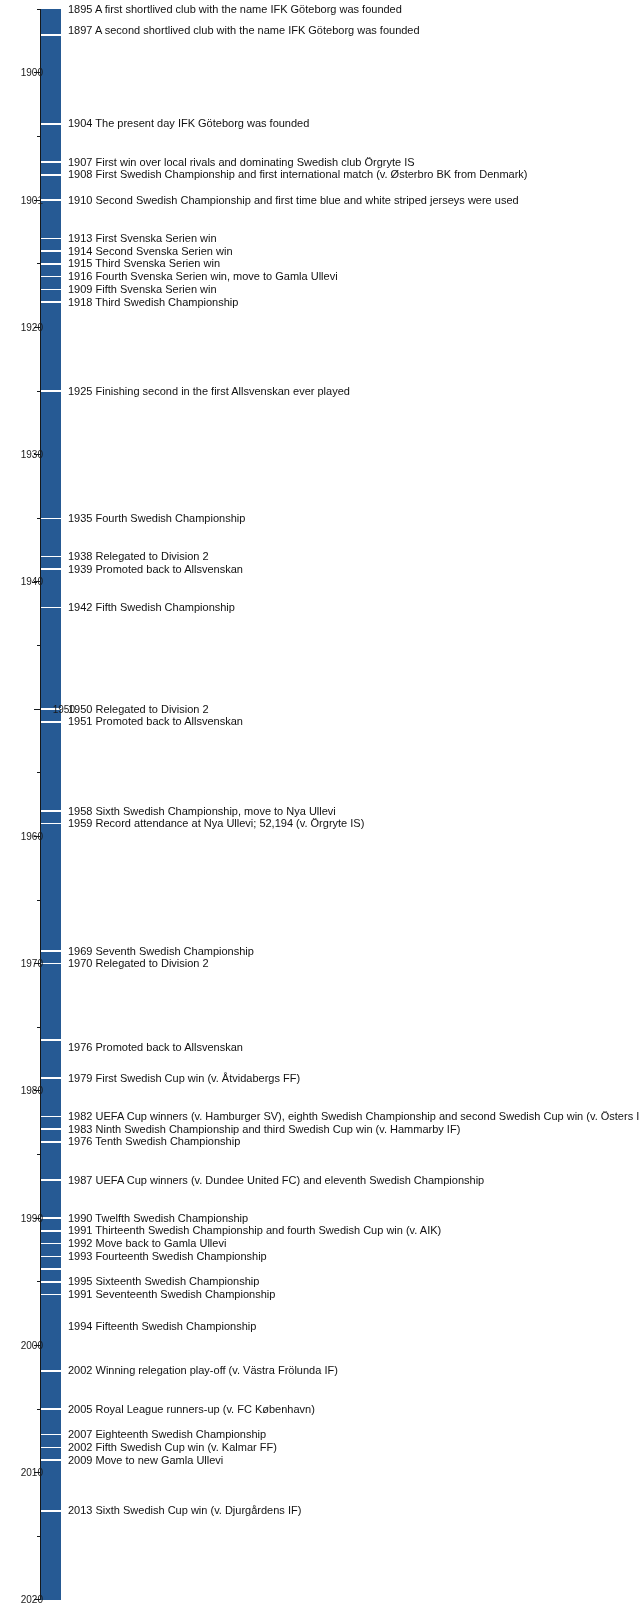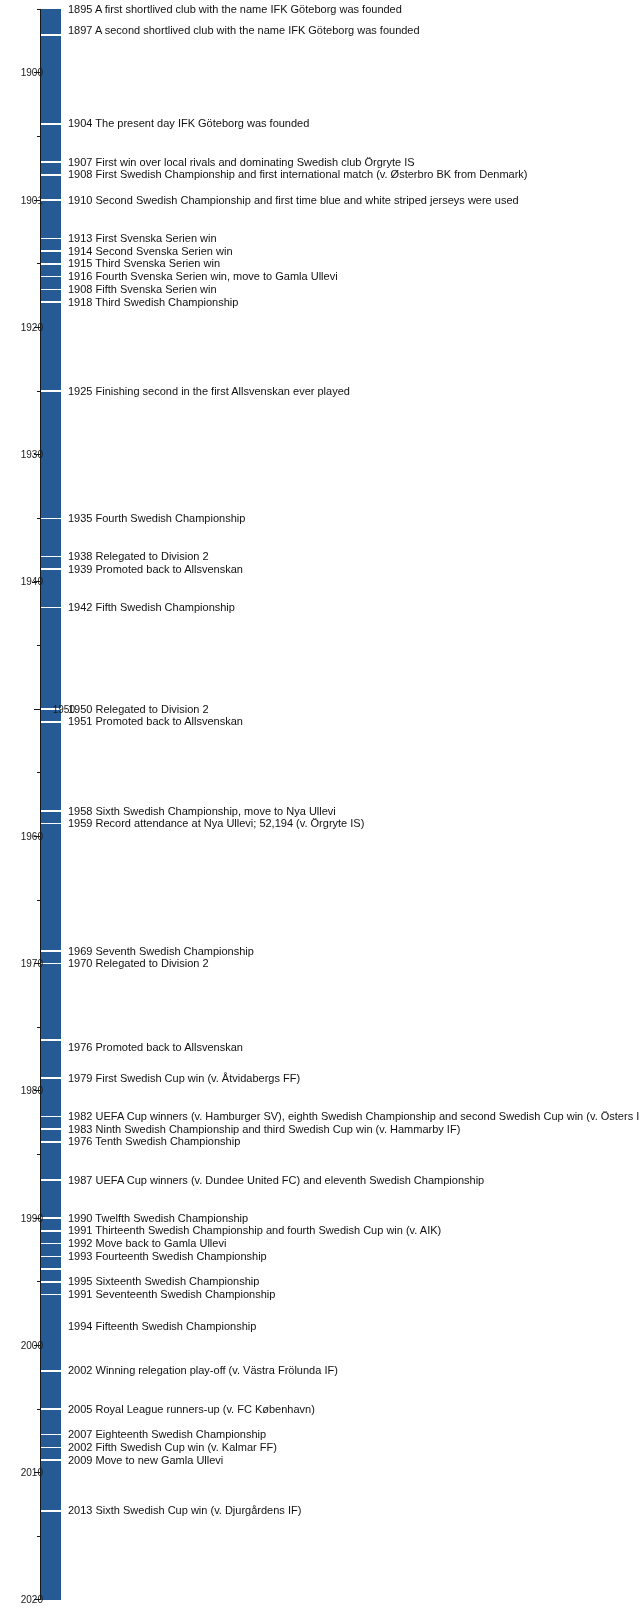--- a/index.html
+++ b/index.html
@@ -159,21 +159,21 @@
       <div class="event-label" style="top: 2.85px; color: rgb(17, 17, 17);">1895 A first shortlived club with the name IFK Göteborg was founded</div>
       <div class="event-label" style="top: 24px; color: rgb(17, 17, 17);">1897 A second shortlived club with the name IFK Göteborg was founded</div>
       <div class="event-label" style="top: 117.375px; color: rgb(17, 17, 17);">1904 The present day IFK Göteborg was founded</div>
       <div class="event-label" style="top: 155.55px; color: rgb(17, 17, 17);">1907 First win over local rivals and dominating Swedish club Örgryte IS</div>
       <div class="event-label" style="top: 168.275px; color: rgb(17, 17, 17);">1908 First Swedish Championship and first international match (v. Østerbro BK from Denmark)</div>
       <div class="event-label" style="top: 193.725px; color: rgb(17, 17, 17);">1910 Second Swedish Championship and first time blue and white striped jerseys were used</div>
       <div class="event-label" style="top: 231.9px; color: rgb(17, 17, 17);">1913 First Svenska Serien win</div>
       <div class="event-label" style="top: 244.625px; color: rgb(17, 17, 17);">1914 Second Svenska Serien win</div>
       <div class="event-label" style="top: 257.35px; color: rgb(17, 17, 17);">1915 Third Svenska Serien win</div>
       <div class="event-label" style="top: 270.075px; color: rgb(17, 17, 17);">1916 Fourth Svenska Serien win, move to Gamla Ullevi</div>
-      <div class="event-label" style="top: 282.8px; color: rgb(17, 17, 17);">1908 Fifth Svenska Serien win</div>
+      <div class="event-label" style="top: 282.8px; color: rgb(17, 17, 17);">1909 Fifth Svenska Serien win</div>
       <div class="event-label" style="top: 295.525px; color: rgb(17, 17, 17);">1918 Third Swedish Championship</div>
       <div class="event-label" style="top: 384.6px; color: rgb(17, 17, 17);">1925 Finishing second in the first Allsvenskan ever played</div>
       <div class="event-label" style="top: 511.85px; color: rgb(17, 17, 17);">1935 Fourth Swedish Championship</div>
       <div class="event-label" style="top: 550.025px; color: rgb(17, 17, 17);">1938 Relegated to Division 2</div>
       <div class="event-label" style="top: 562.75px; color: rgb(17, 17, 17);">1939 Promoted back to Allsvenskan</div>
       <div class="event-label" style="top: 600.925px; color: rgb(17, 17, 17);">1942 Fifth Swedish Championship</div>
       <div class="event-label" style="top: 702.725px; color: rgb(17, 17, 17);">1950 Relegated to Division 2</div>
       <div class="event-label" style="top: 715.45px; color: rgb(17, 17, 17);">1951 Promoted back to Allsvenskan</div>
       <div class="event-label" style="top: 804.525px; color: rgb(17, 17, 17);">1958 Sixth Swedish Championship, move to Nya Ullevi</div>
       <div class="event-label" style="top: 817.25px; color: rgb(17, 17, 17);">1959 Record attendance at Nya Ullevi; 52,194 (v. Örgryte IS)</div>

